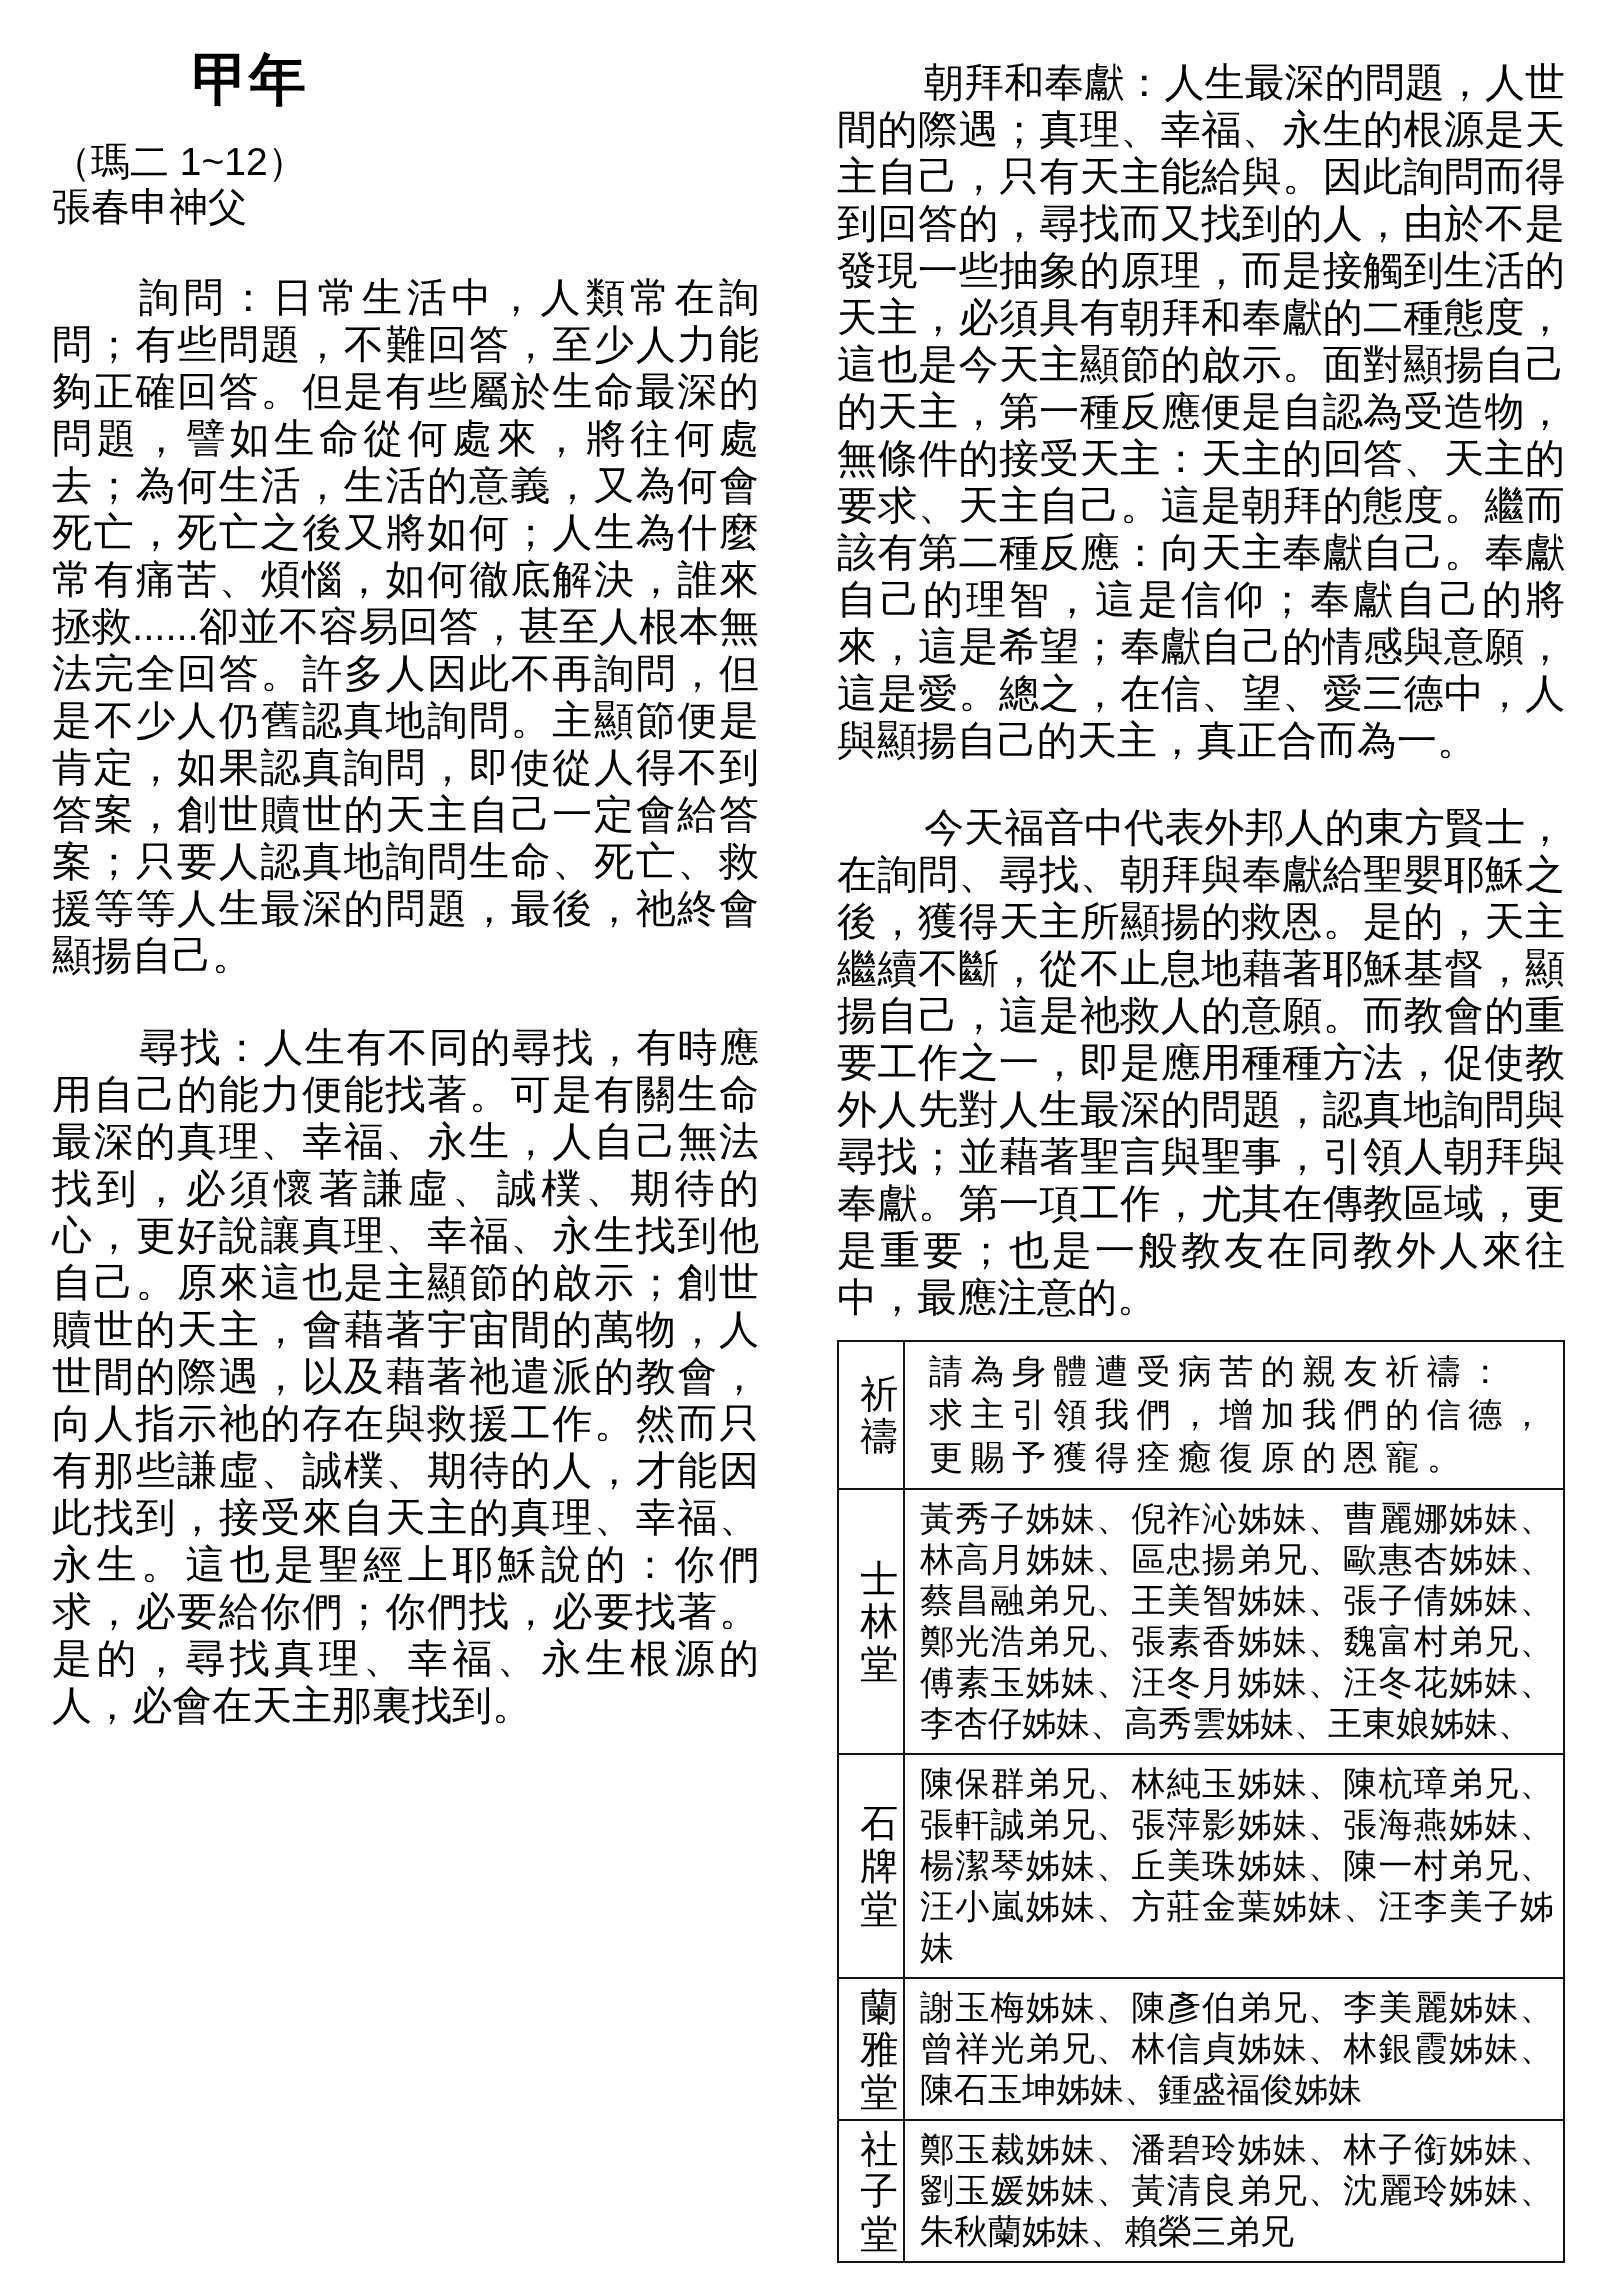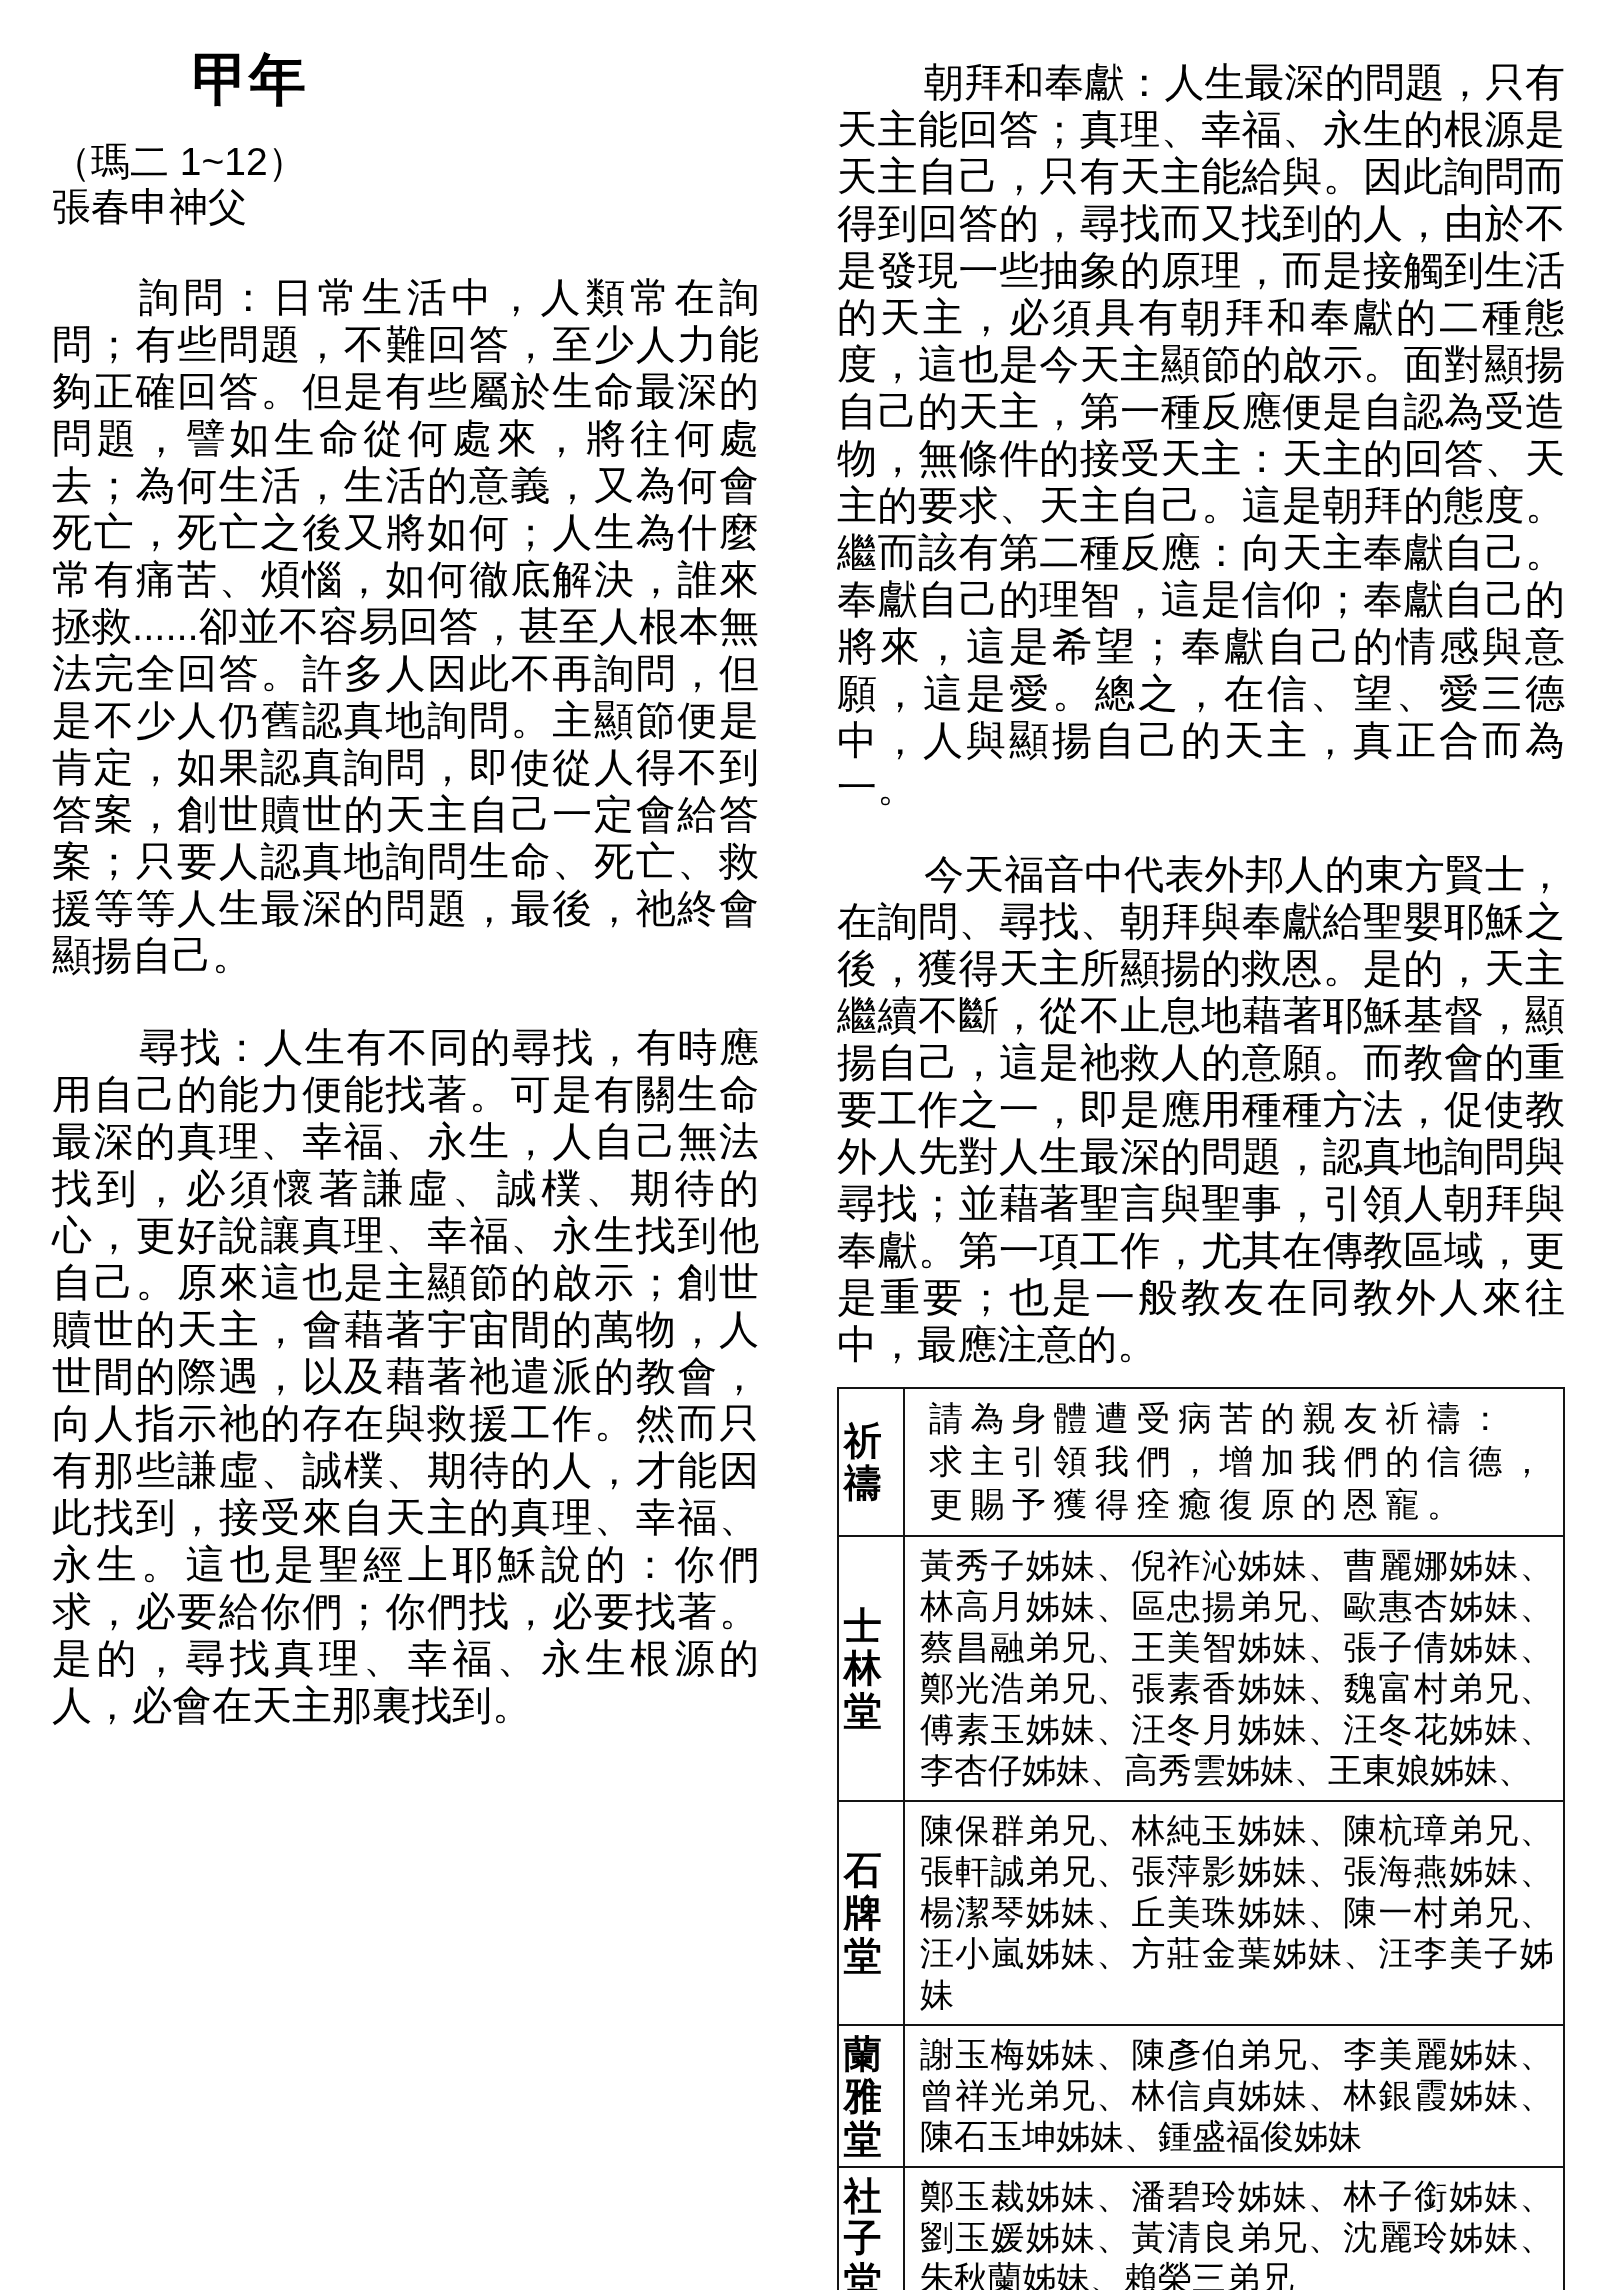--- a/index.html
+++ b/index.html
@@ -64,24 +64,24 @@
     border-collapse: collapse;
     margin-top: 19px;
     font-family: "Liberation Serif", serif;
   }
   .prayer-table th, .prayer-table td {
     border: 2.8px solid #141414;
   }
   .prayer-table th.vhead {
     width: 66px;
     font-size: 38px;
-    font-weight: bold;
+    font-weight: normal;
     line-height: 1.12;
     padding: 3.8px 4.7px;
-    text-align: left;
+    text-align: right;
     vertical-align: middle;
     word-break: break-all;
   }
   .prayer-table td.cell-text {
     font-size: 34px;
     line-height: 41px;
     padding: 7.6px 9.5px 9.5px 15px;
     text-align: justify;
     text-justify: inter-character;
     vertical-align: middle;
@@ -111,21 +111,21 @@
 
 
     <p class="body-para">詢問：日常生活中，人類常在詢問；有些問題，不難回答，至少人力能夠正確回答。但是有些屬於生命最深的問題，譬如生命從何處來，將往何處去；為何生活，生活的意義，又為何會死亡，死亡之後又將如何；人生為什麼常有痛苦、煩惱，如何徹底解決，誰來拯救......卻並不容易回答，甚至人根本無法完全回答。許多人因此不再詢問，但是不少人仍舊認真地詢問。主顯節便是肯定，如果認真詢問，即使從人得不到答案，創世贖世的天主自己一定會給答案；只要人認真地詢問生命、死亡、救援等等人生最深的問題，最後，祂終會顯揚自己。</p>
 
     <p class="body-para">尋找：人生有不同的尋找，有時應用自己的能力便能找著。可是有關生命最深的真理、幸福、永生，人自己無法找到，必須懷著謙虛、誠樸、期待的心，更好說讓真理、幸福、永生找到他自己。原來這也是主顯節的啟示；創世贖世的天主，會藉著宇宙間的萬物，人世間的際遇，以及藉著祂遣派的教會，向人指示祂的存在與救援工作。然而只有那些謙虛、誠樸、期待的人，才能因此找到，接受來自天主的真理、幸福、永生。這也是聖經上耶穌說的：你們求，必要給你們；你們找，必要找著。是的，尋找真理、幸福、永生根源的人，必會在天主那裏找到。</p>
 
   </div>
 
   <div class="col col-right">
 
-    <p class="body-para first">朝拜和奉獻：人生最深的問題，只有天主能回答；真理、幸福、永生的根源是天主自己，只有天主能給與。因此詢問而得到回答的，尋找而又找到的人，由於不是發現一些抽象的原理，而是接觸到生活的天主，必須具有朝拜和奉獻的二種態度，這也是今天主顯節的啟示。面對顯揚自己的天主，第一種反應便是自認為受造物，無條件的接受天主：天主的回答、天主的要求、天主自己。這是朝拜的態度。繼而該有第二種反應：向天主奉獻自己。奉獻自己的理智，這是信仰；奉獻自己的將來，這是希望；奉獻自己的情感與意願，這是愛。總之，在信、望、愛三德中，人與顯揚自己的天主，真正合而為一。</p>
+    <p class="body-para first">朝拜和奉獻：人生最深的問題，人世間的際遇；真理、幸福、永生的根源是天主自己，只有天主能給與。因此詢問而得到回答的，尋找而又找到的人，由於不是發現一些抽象的原理，而是接觸到生活的天主，必須具有朝拜和奉獻的二種態度，這也是今天主顯節的啟示。面對顯揚自己的天主，第一種反應便是自認為受造物，無條件的接受天主：天主的回答、天主的要求、天主自己。這是朝拜的態度。繼而該有第二種反應：向天主奉獻自己。奉獻自己的理智，這是信仰；奉獻自己的將來，這是希望；奉獻自己的情感與意願，這是愛。總之，在信、望、愛三德中，人與顯揚自己的天主，真正合而為一。</p>
 
     <p class="body-para">今天福音中代表外邦人的東方賢士，在詢問、尋找、朝拜與奉獻給聖嬰耶穌之後，獲得天主所顯揚的救恩。是的，天主繼續不斷，從不止息地藉著耶穌基督，顯揚自己，這是祂救人的意願。而教會的重要工作之一，即是應用種種方法，促使教外人先對人生最深的問題，認真地詢問與尋找；並藉著聖言與聖事，引領人朝拜與奉獻。第一項工作，尤其在傳教區域，更是重要；也是一般教友在同教外人來往中，最應注意的。</p>
 
     <table class="prayer-table">
       <tbody>
           <tr class="row-prayer">
             <th class="vhead">祈禱</th>
             <td class="cell-text">請為身體遭受病苦的親友祈禱：<br>求主引領我們，增加我們的信德，<br>更賜予獲得痊癒復原的恩寵。</td>
           </tr>
           <tr class="row-shilin">

